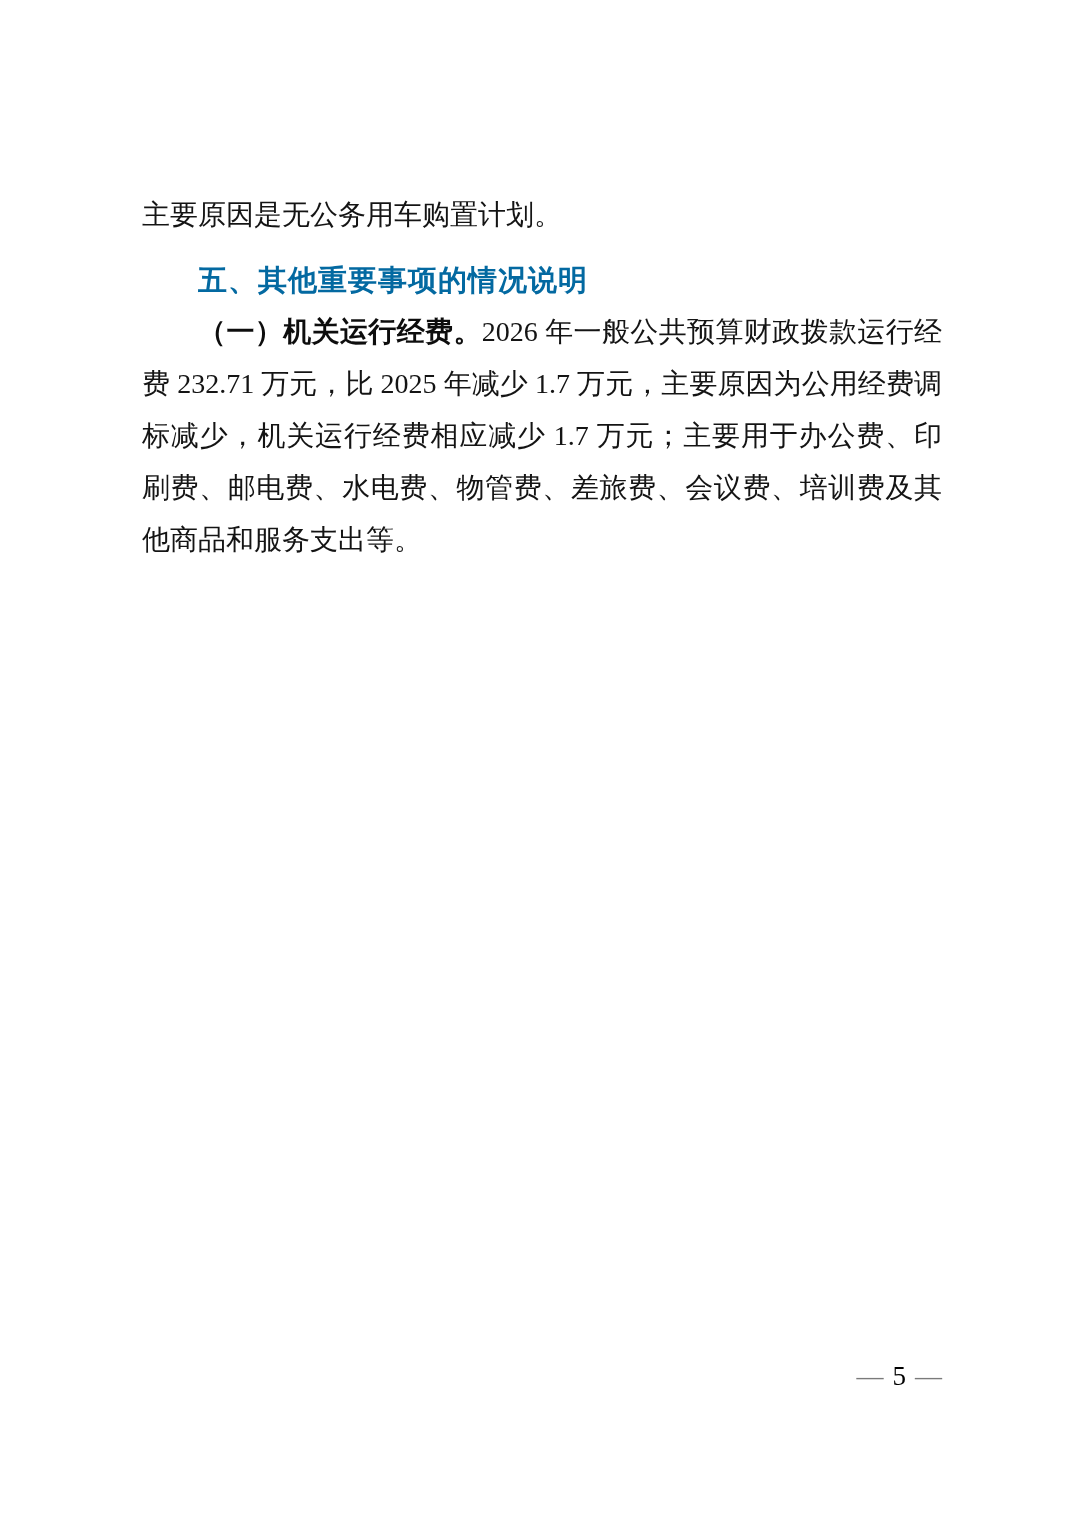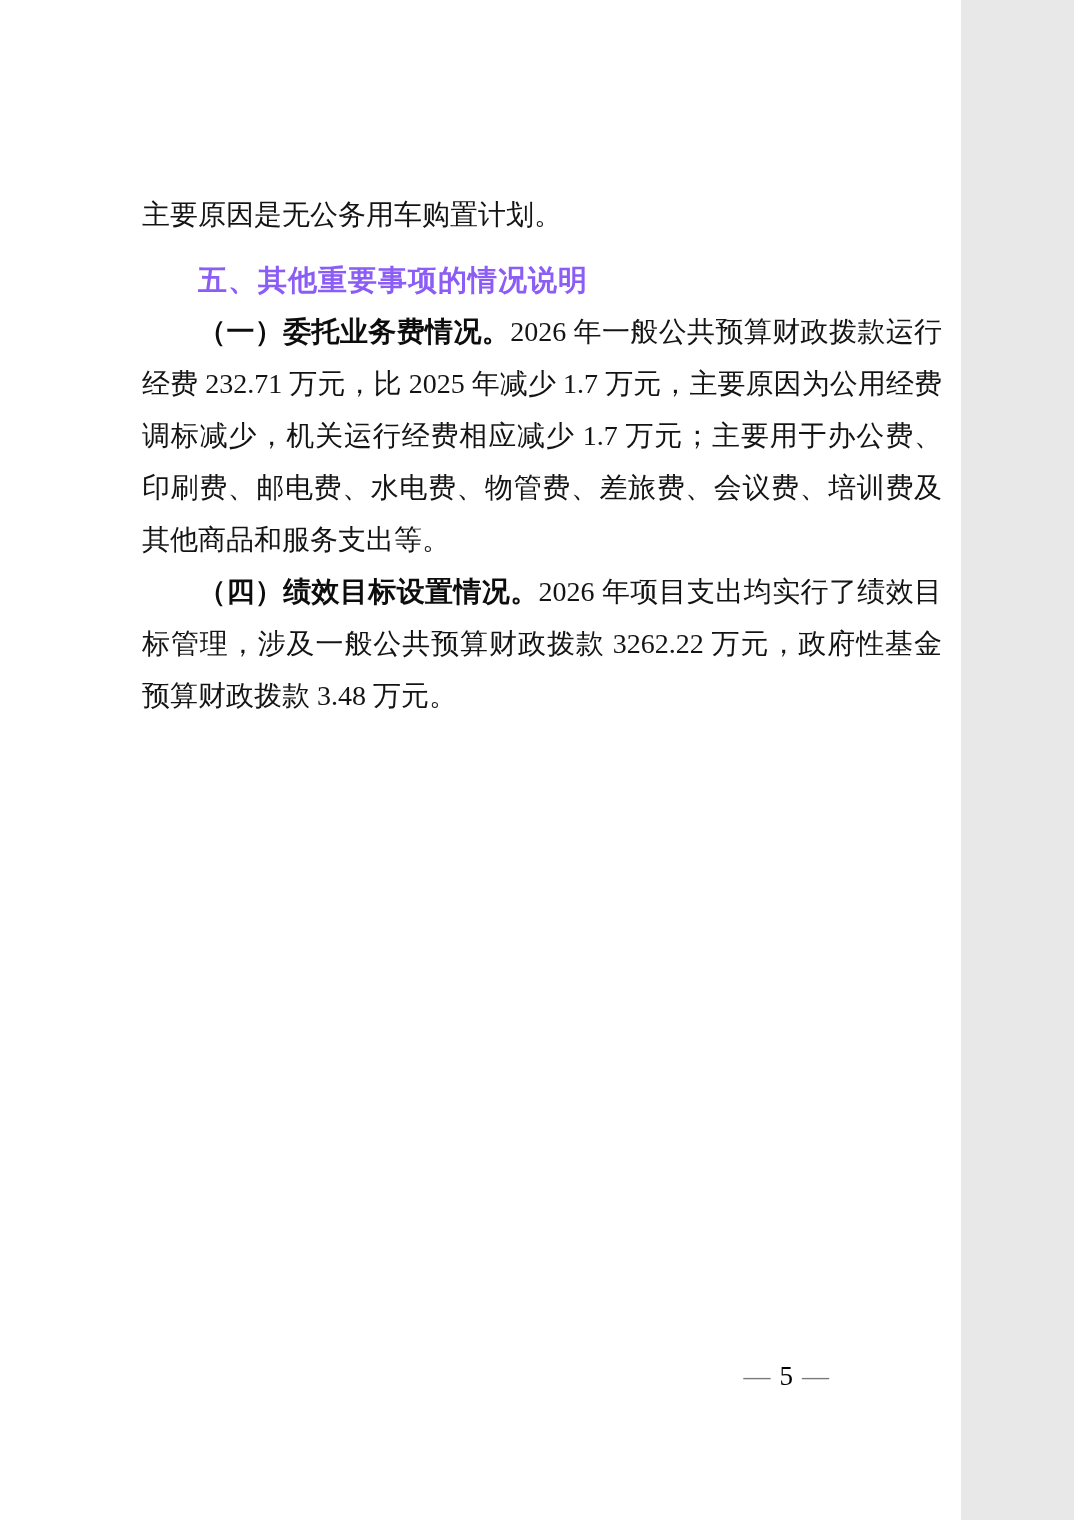--- a/index.html
+++ b/index.html
@@ -2,21 +2,21 @@
 <html><head>
 <meta charset="utf-8">
 <style>
   html, body {
     margin: 0;
     padding: 0;
     background: #e8e8e8;
   }
   .page {
     position: relative;
-    width: 961px;
+    width: 1074px;
     height: 1520px;
     background: #ffffff;
     overflow: hidden;
   }
   .content {
     position: absolute;
     left: 142px;
     top: 189px;
     width: 800px;
   }
@@ -36,21 +36,21 @@
   .para .lead {
     font-weight: 700;
     color: #0d0d0d;
   }
   .heading {
     margin: 13px 0 0 0;
     font-family: "DejaVu Sans", sans-serif;
     font-weight: 700;
     font-size: 29px;
     line-height: 52px;
-    color: #8b5cf6;
+    color: #0369a1;
     text-indent: 56px;
     letter-spacing: 1px;
   }
   .footer {
     position: absolute;
     top: 1356px;
     right: 132px;
     display: flex;
     align-items: center;
     gap: 9px;
@@ -68,25 +68,24 @@
 </head>
 <body>
 
 <div class="page">
   <div class="content">
 
     <p class="para no-indent">主要原因是无公务用车购置计划。</p>
 
     <h2 class="heading">五、其他重要事项的情况说明</h2>
 
-    <p class="para"><span class="lead">（一）委托业务费情况。</span><span>2026 年一般公共预算财政拨款运行经费 232.71 万元，比 2025 年减少 1.7 万元，主要原因为公用经费调标减少，机关运行经费相应减少 1.7 万元；主要用于办公费、印刷费、邮电费、水电费、物管费、差旅费、会议费、培训费及其他商品和服务支出等。</span></p>
+    <p class="para"><span class="lead">（一）机关运行经费。</span><span>2026 年一般公共预算财政拨款运行经费 232.71 万元，比 2025 年减少 1.7 万元，主要原因为公用经费调标减少，机关运行经费相应减少 1.7 万元；主要用于办公费、印刷费、邮电费、水电费、物管费、差旅费、会议费、培训费及其他商品和服务支出等。</span></p>
 
 
 
-    <p class="para"><span class="lead">（四）绩效目标设置情况。</span><span>2026 年项目支出均实行了绩效目标管理，涉及一般公共预算财政拨款 3262.22 万元，政府性基金预算财政拨款 3.48 万元。</span></p>
 
 
   </div>
 
   <div class="footer">
     <span class="dash">—</span>
     <span class="pagenum">5</span>
     <span class="dash">—</span>
   </div>
 </div>

